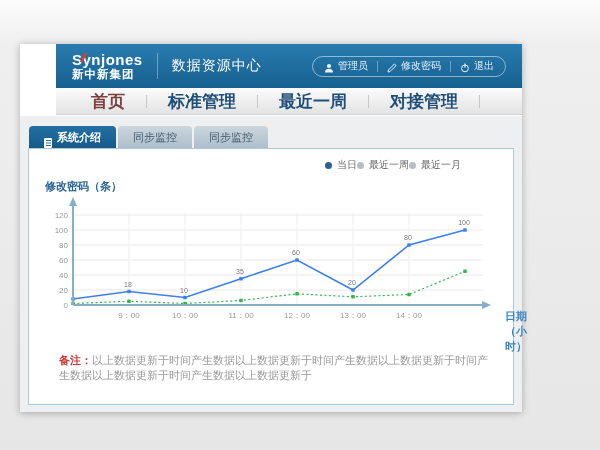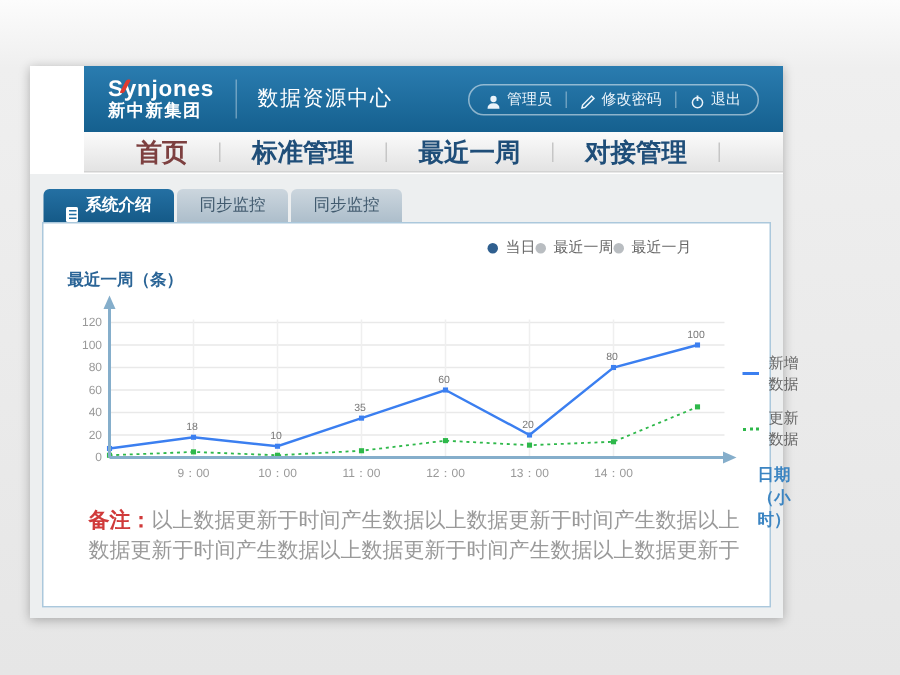--- a/index.html
+++ b/index.html
@@ -56,21 +56,21 @@
   .radio.selected .radio-dot { background:#2f5f8f; }
 
   .ylabel { position:absolute; top:30px; left:16px; font-size:11px; font-weight:bold; color:#2a6496; }
   #chart { position:absolute; top:44px; left:14px; }
   .xlabel { position:absolute; top:160px; left:476px; font-size:11px; font-weight:bold; color:#3c85c2; }
 
   .legend { position:absolute; top:86px; left:466px; font-size:10px; color:#666; }
   .legend-row { display:flex; align-items:center; gap:6px; margin-bottom:9px; }
   .legend-line { width:22px; height:0; border-top-width:2px; }
 
-  .note { position:absolute; top:188px; left:30px; right:18px; font-size:14px;
+  .note { position:absolute; top:204px; left:30px; right:18px; font-size:11px;
     color:#9a9a9a; line-height:1.4; }
   .note-label { color:#d03a3a; font-weight:bold; }
 </style>
 </head>
 <body>
 
 <div class="window">
 
   <div class="header">
     <div class="logo">
@@ -145,21 +145,21 @@
           </span>
           <span class="radio">
             <span class="radio-dot"></span>
             <span>最近一周</span>
           </span>
           <span class="radio">
             <span class="radio-dot"></span>
             <span>最近一月</span>
           </span>
         </div>
-      <div class="ylabel">最近一周（条）</div>
+      <div class="ylabel">修改密码（条）</div>
       <svg id="chart" width="456" height="138" viewBox="0 0 456 138">
           <line x1="30" y1="97" x2="440" y2="97" stroke="#e9e9e9" stroke-width="1"></line>
           <line x1="30" y1="82" x2="440" y2="82" stroke="#e9e9e9" stroke-width="1"></line>
           <line x1="30" y1="67" x2="440" y2="67" stroke="#e9e9e9" stroke-width="1"></line>
           <line x1="30" y1="52" x2="440" y2="52" stroke="#e9e9e9" stroke-width="1"></line>
           <line x1="30" y1="37" x2="440" y2="37" stroke="#e9e9e9" stroke-width="1"></line>
           <line x1="30" y1="22" x2="440" y2="22" stroke="#e9e9e9" stroke-width="1"></line>
           <line x1="86" y1="20" x2="86" y2="112" stroke="#efefef" stroke-width="1"></line>
           <line x1="142" y1="20" x2="142" y2="112" stroke="#efefef" stroke-width="1"></line>
           <line x1="198" y1="20" x2="198" y2="112" stroke="#efefef" stroke-width="1"></line>
@@ -203,28 +203,18 @@
           <text x="25" y="39.5" font-size="8" fill="#999" text-anchor="end">100</text>
           <text x="25" y="24.5" font-size="8" fill="#999" text-anchor="end">120</text>
           <text x="86" y="125" font-size="8" fill="#999" text-anchor="middle">9：00</text>
           <text x="142" y="125" font-size="8" fill="#999" text-anchor="middle">10：00</text>
           <text x="198" y="125" font-size="8" fill="#999" text-anchor="middle">11：00</text>
           <text x="254" y="125" font-size="8" fill="#999" text-anchor="middle">12：00</text>
           <text x="310" y="125" font-size="8" fill="#999" text-anchor="middle">13：00</text>
           <text x="366" y="125" font-size="8" fill="#999" text-anchor="middle">14：00</text>
         </svg>
       <div class="xlabel">日期（小时）</div>
-      <div class="legend">
-          <div class="legend-row">
-            <span class="legend-line" style="border-top-style: solid; border-top-color: rgb(59, 127, 240);"></span>
-            <span>新增数据</span>
-          </div>
-          <div class="legend-row">
-            <span class="legend-line" style="border-top-style: dotted; border-top-color: rgb(46, 184, 74);"></span>
-            <span>更新数据</span>
-          </div>
-        </div>
       <div class="note">
         <span class="note-label">备注</span><span class="note-label">：</span><span>以上数据更新于时间产生数据以上数据更新于时间产生数据以上数据更新于时间产生数据以上数据更新于时间产生数据以上数据更新于</span>
       </div>
     </div>
   </div>
 </div>
 
 </body></html>

